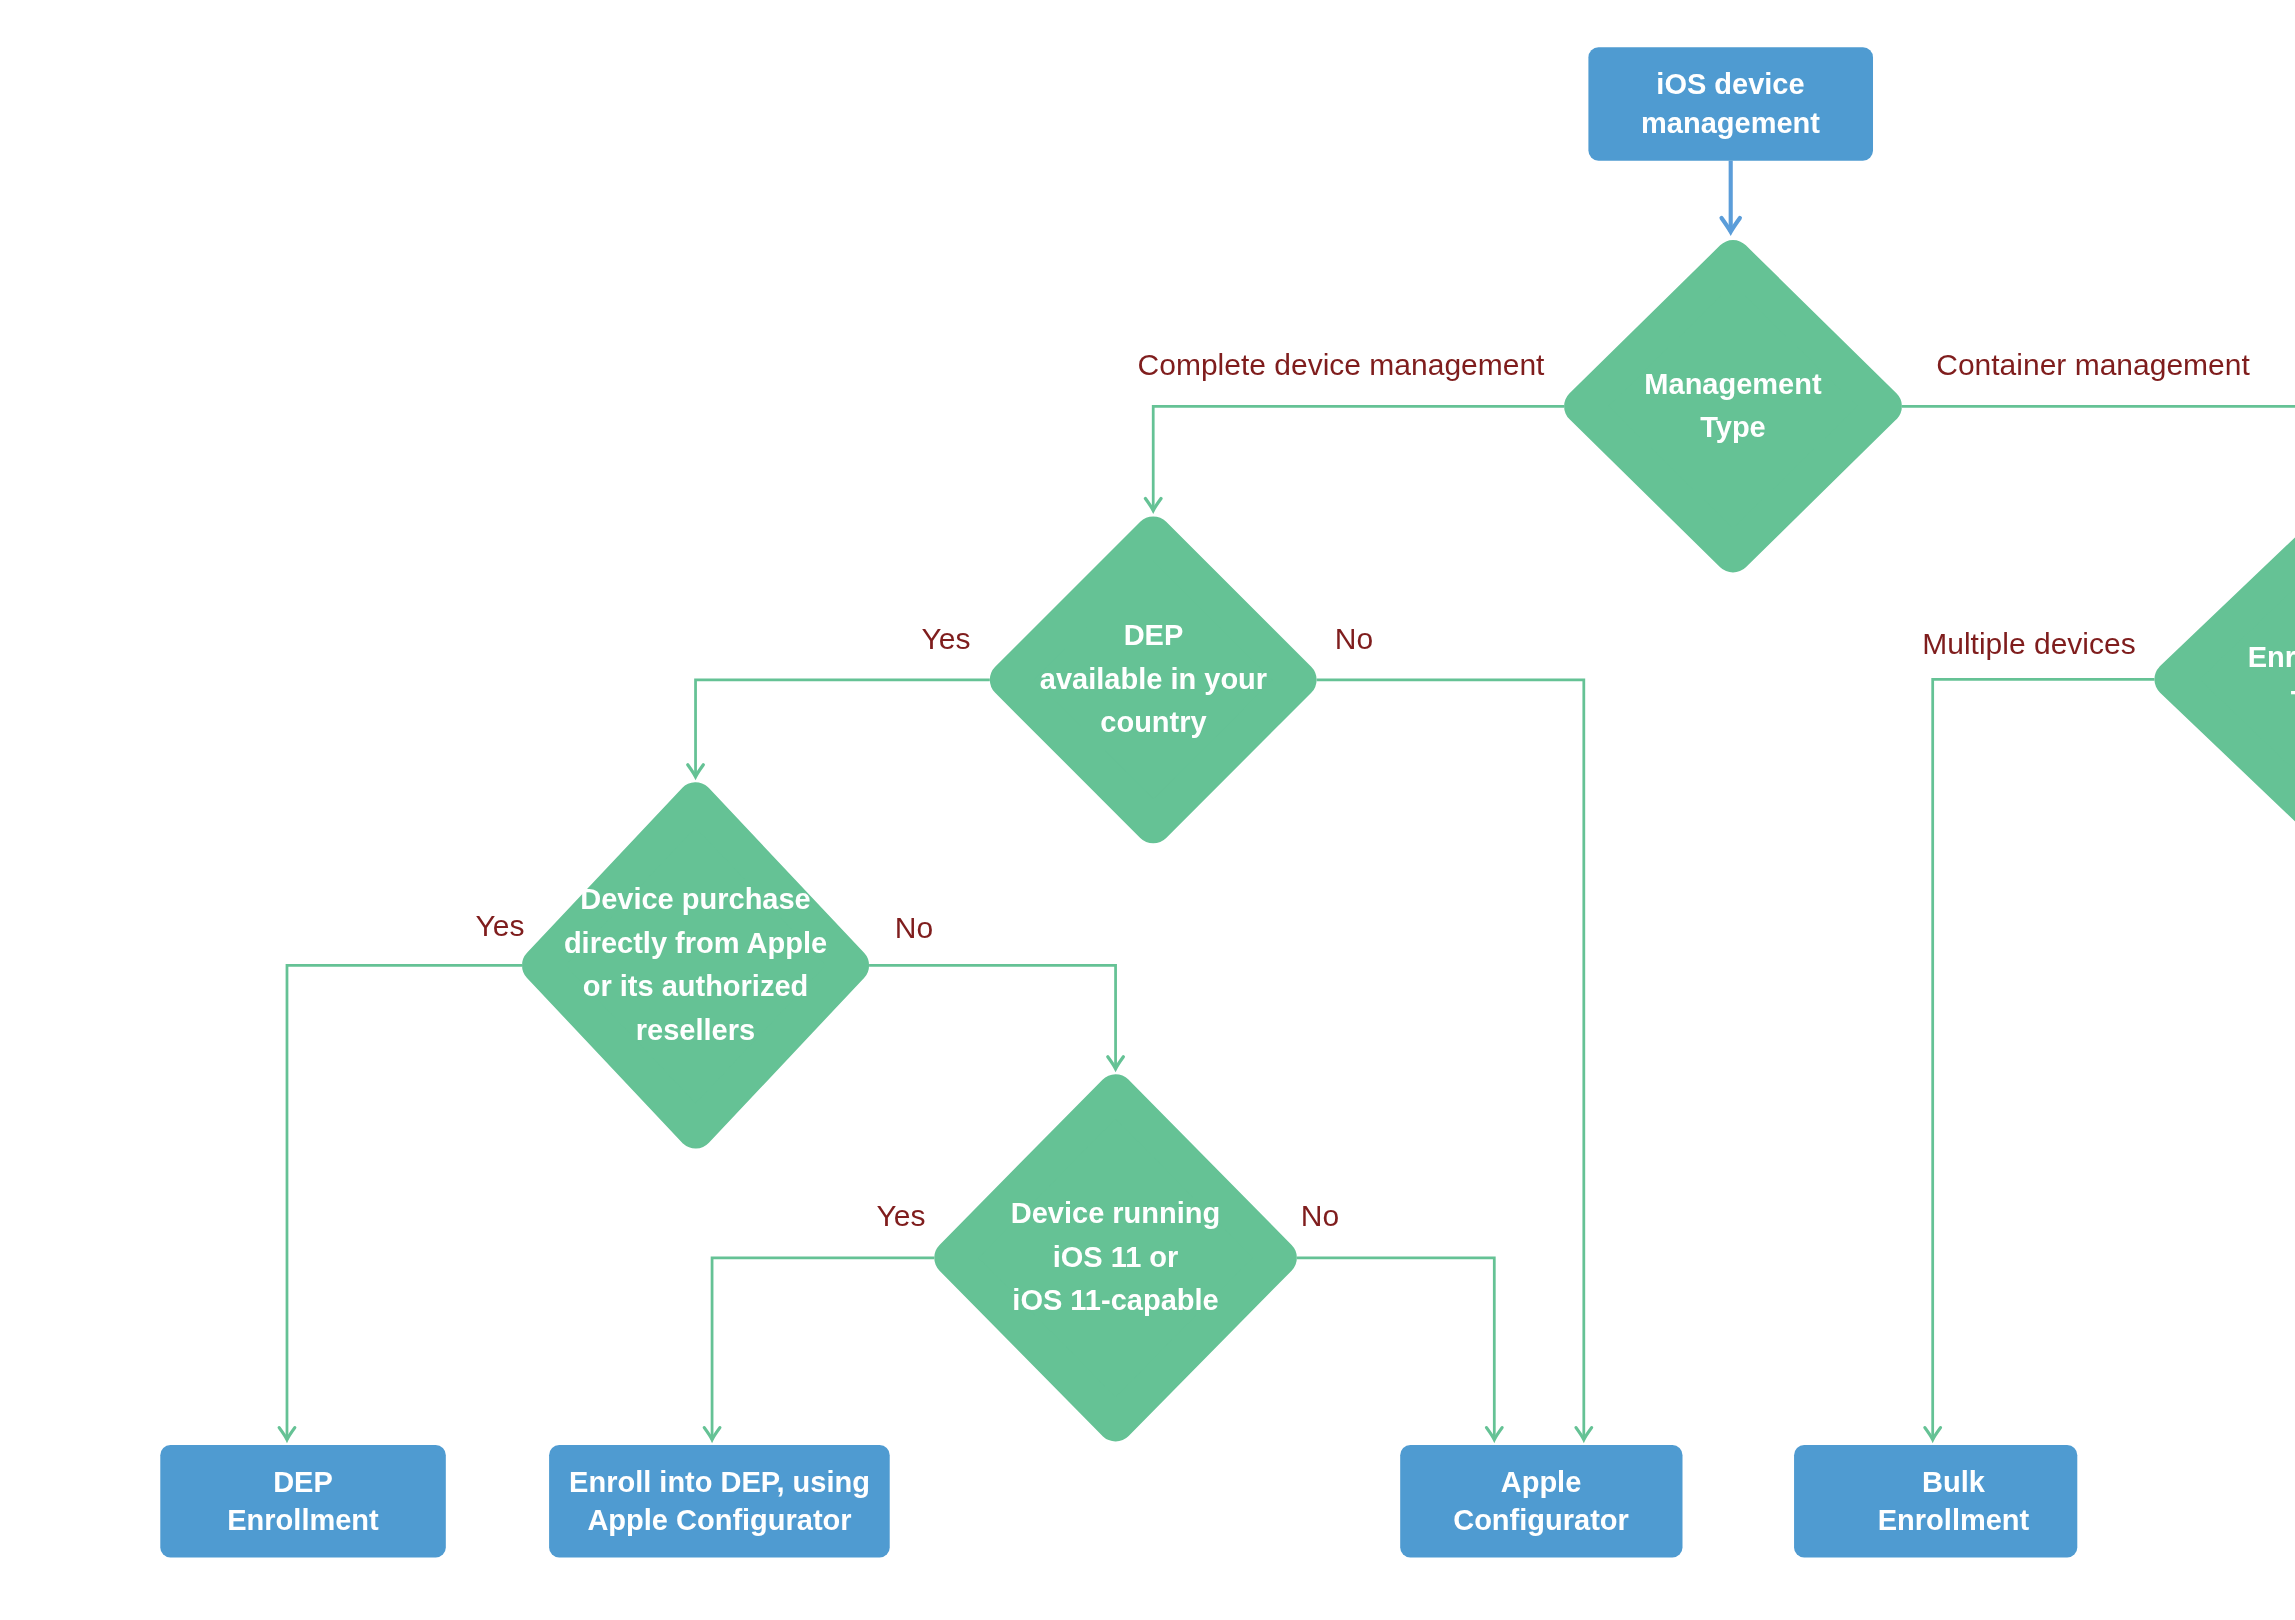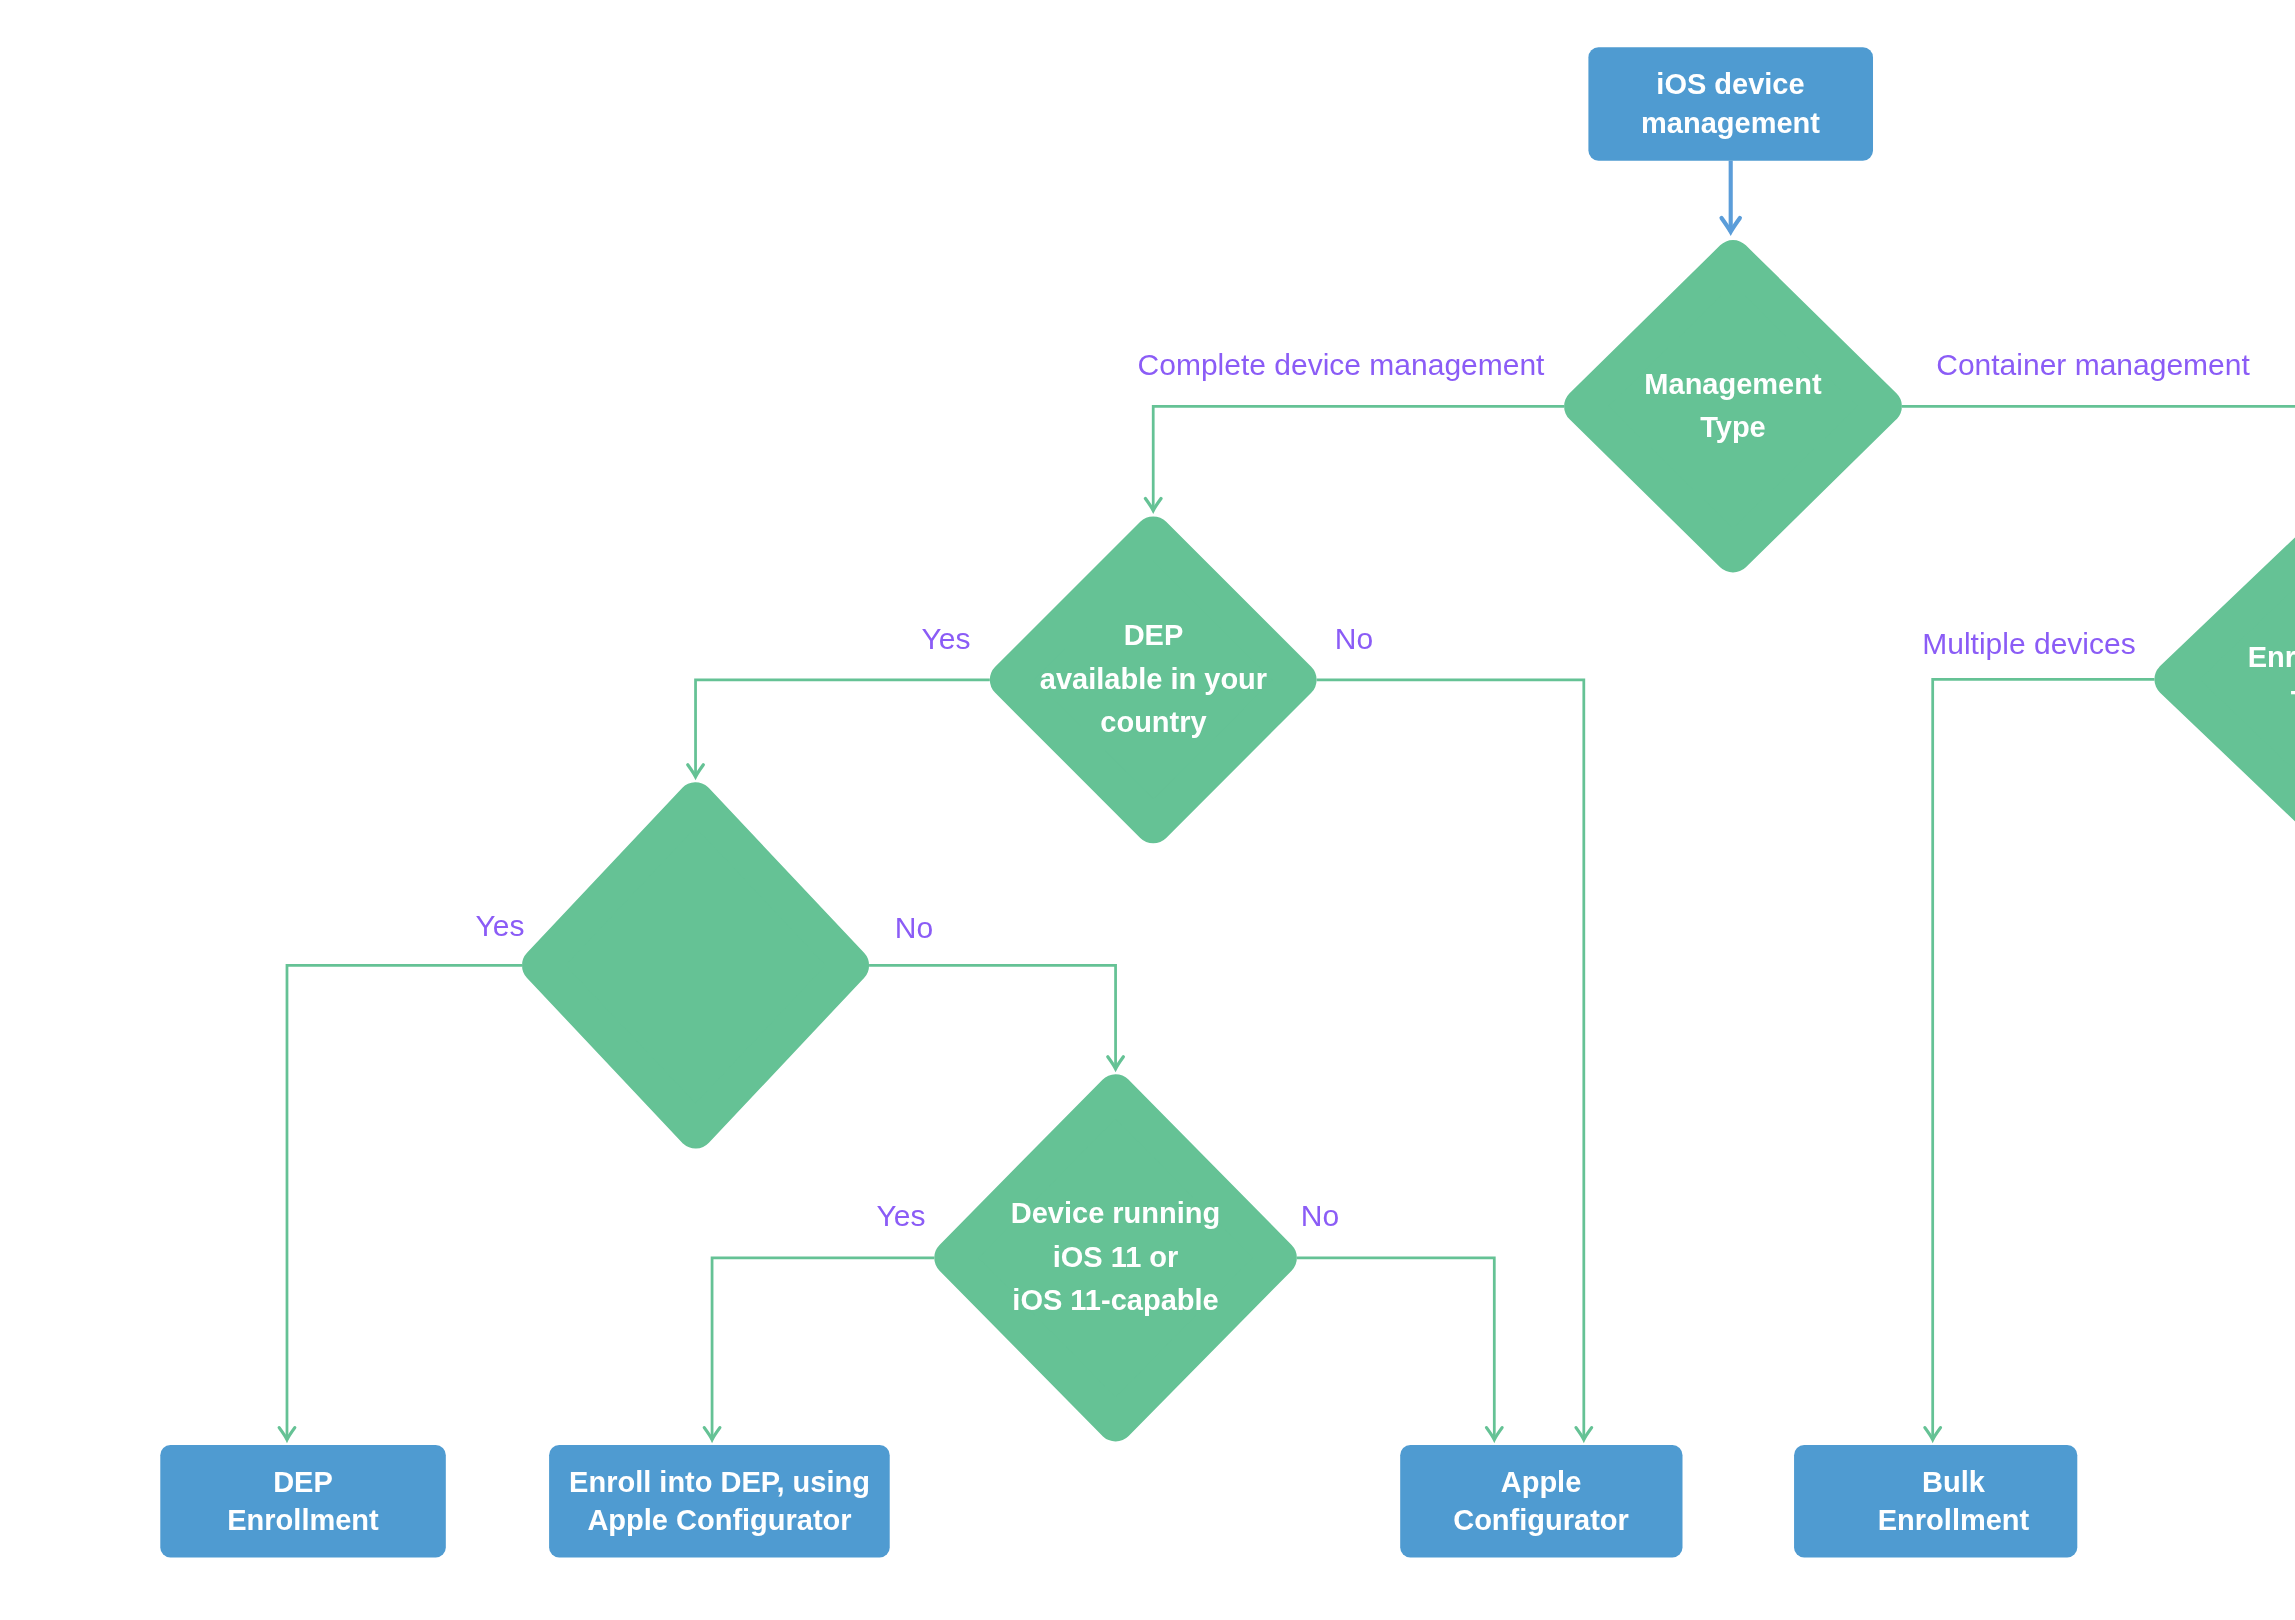--- a/index.html
+++ b/index.html
@@ -21,21 +21,21 @@
     font-weight:700;
     white-space:pre-line;
     pointer-events:none;
   }
   .box-label{ line-height:1.32; }
   .diamond-label{ line-height:1.5; }
 
   .edge-label{
     position:absolute;
     transform:translate(-50%,-50%);
-    color:#8b5cf6;
+    color:#7f1d1d;
     font-size:30px;
     font-weight:400;
     white-space:nowrap;
     pointer-events:none;
   }
 </style>
 </head>
 <body>
 
 <div class="stage">
@@ -89,20 +89,24 @@
   <div class="node-label box-label" style="left:1588px;top:47px;width:285px;height:113px">iOS device
 management</div>
 
   <div class="node-label diamond-label" style="left:1564px;top:240px;width:338px;height:332px">Management
 Type</div>
 
   <div class="node-label diamond-label" style="left:990px;top:516px;width:327px;height:327px">DEP
 available in your
 country</div>
 
+  <div class="node-label diamond-label" style="left:522px;top:782px;width:347px;height:366px">Device purchase
+directly from Apple
+or its authorized
+resellers</div>
 
   <div class="node-label diamond-label" style="left:934px;top:1074px;width:363px;height:367px">Device running
 iOS 11 or
 iOS 11-capable</div>
 
   <div class="node-label diamond-label" style="left:2155px;top:518px;width:337px;height:323px">Enrollment
 Type</div>
 
   <div class="node-label box-label" style="left:160px;top:1445px;width:286px;height:112px">DEP
 Enrollment</div>

